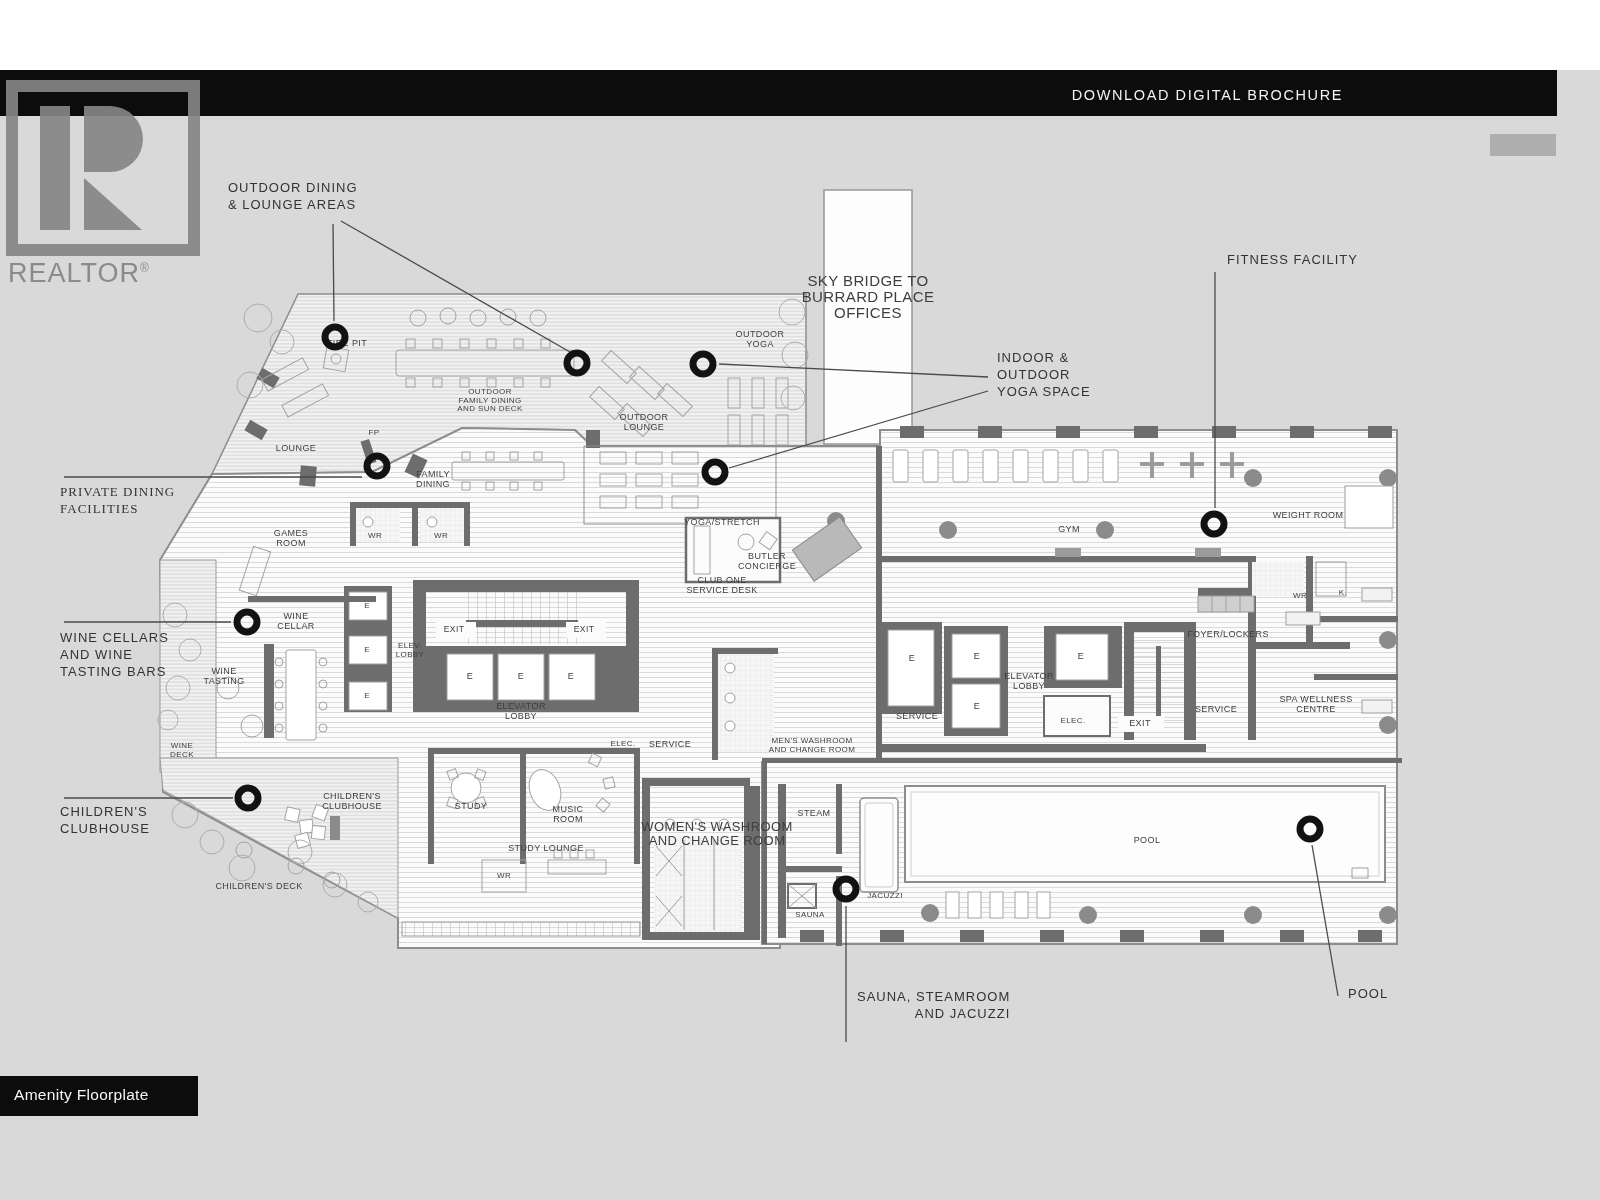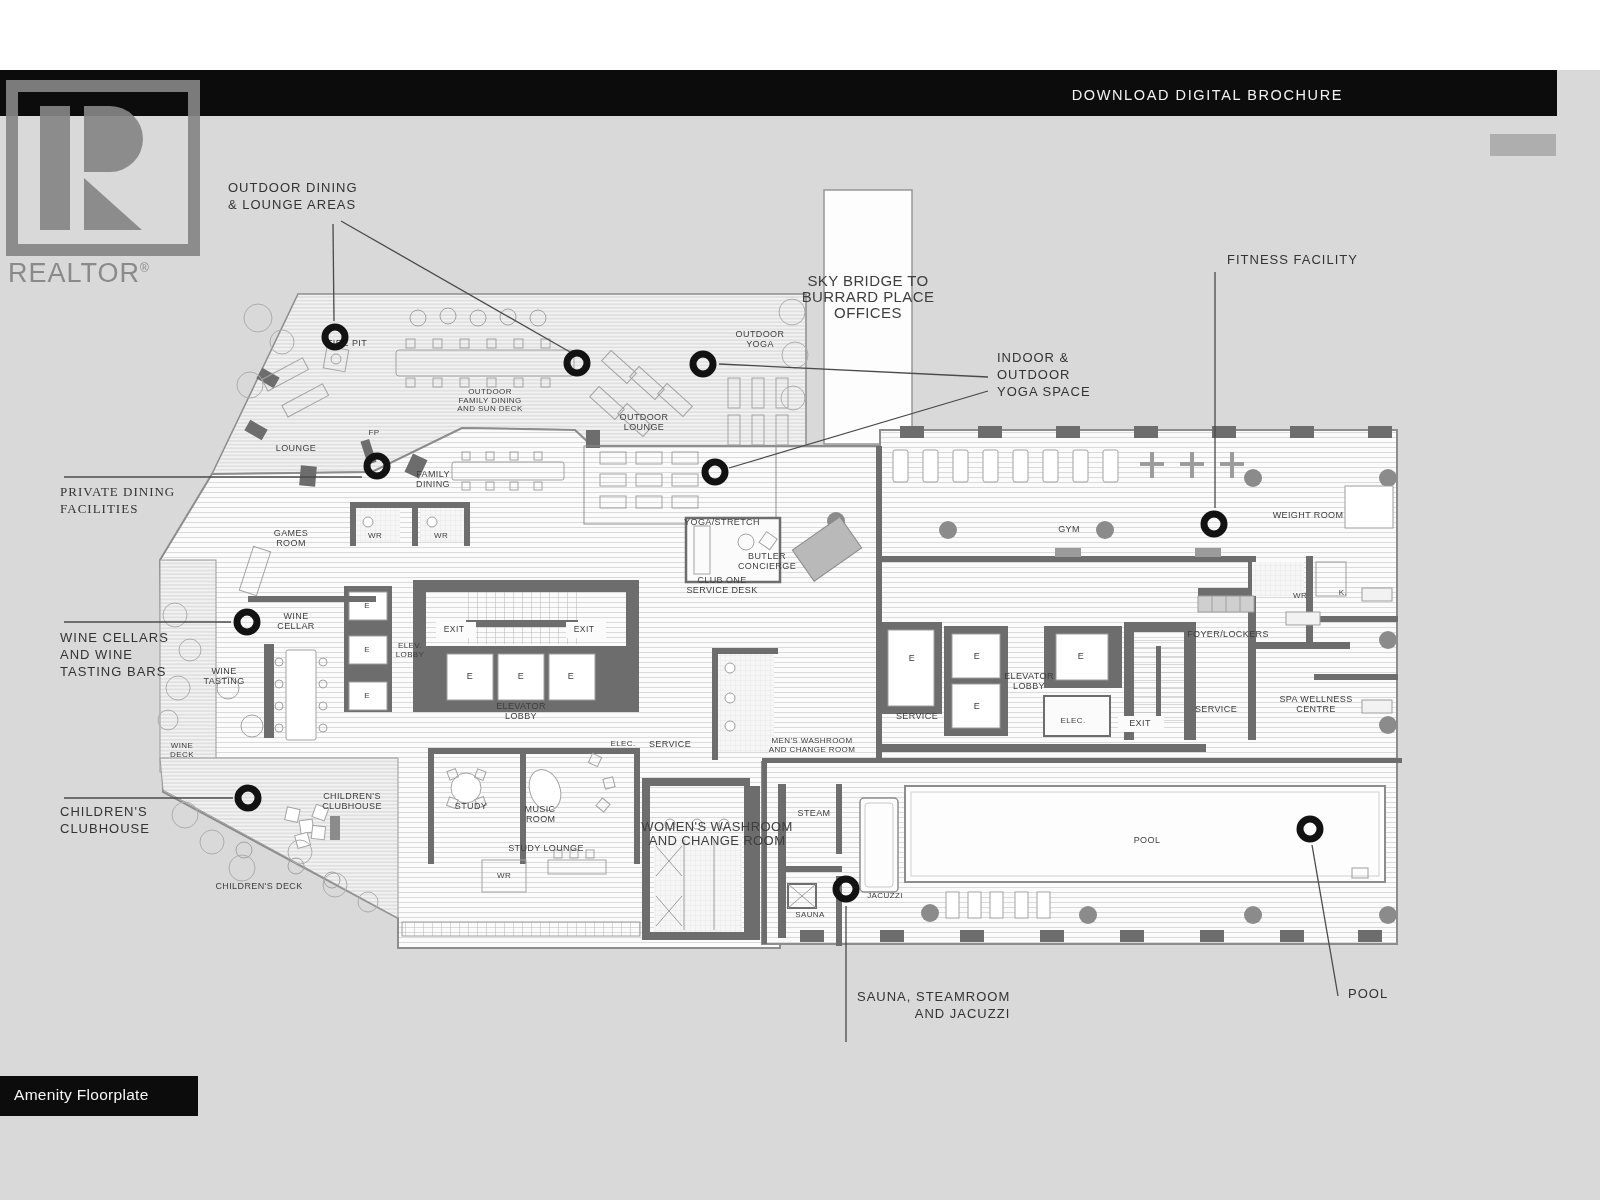--- a/index.html
+++ b/index.html
@@ -508,21 +508,21 @@
       <div>ELEV.</div>
       <div>LOBBY</div>
     </div>
     <div class="room-label" style="left: 521px; top: 712px;">
       <div>ELEVATOR</div>
       <div>LOBBY</div>
     </div>
     <div class="room-label" style="left: 471px; top: 807px;">
       <div>STUDY</div>
     </div>
-    <div class="room-label" style="left: 540px; top: 815px; text-align: right;">
+    <div class="room-label" style="left: 568px; top: 815px;">
       <div>MUSIC</div>
       <div>ROOM</div>
     </div>
     <div class="room-label" style="left: 546px; top: 849px;">
       <div>STUDY LOUNGE</div>
     </div>
     <div class="room-label" style="left: 504px; top: 876px; font-size: 8px;">
       <div>WR</div>
     </div>
     <div class="room-label" style="left: 623px; top: 744px; font-size: 8px;">

